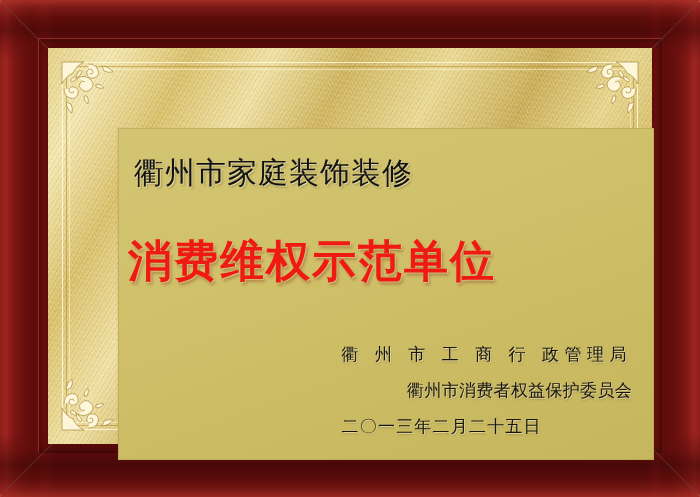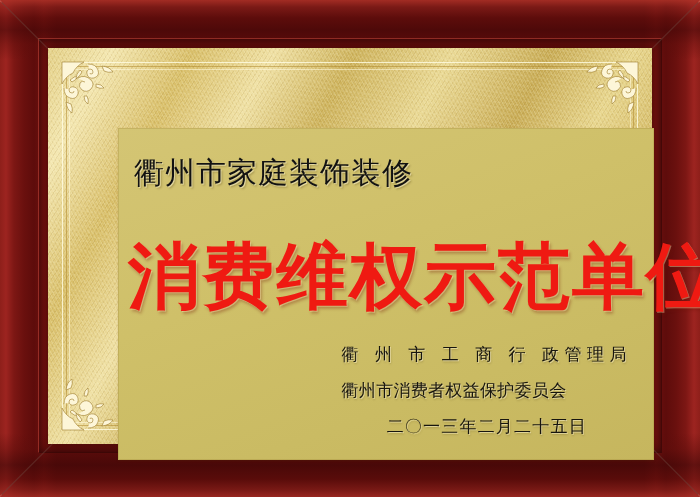--- a/index.html
+++ b/index.html
@@ -98,35 +98,36 @@
 
   
   #title-line{
     position:absolute;left:16px;top:30px;z-index:9;
     font-size:30px;line-height:1;color:#121212;
     letter-spacing:1px;white-space:nowrap;
     text-shadow:1px 1px 0 rgba(255,248,210,.55), 2px 2px 2px rgba(70,50,8,.28);
   }
   #main-award{
     position:absolute;left:10px;top:112px;width:520px;z-index:9;text-align:left;
-    font-size:72px;line-height:1;color:#ef1a12;
+    font-size:44px;line-height:1;color:#ef1a12;
     letter-spacing:2px;white-space:nowrap;font-weight:600;
     text-shadow:1px 1px 0 rgba(255,235,180,.40), 2px 3px 3px rgba(110,20,8,.30);
+    font-family:Liberation Serif, serif;
   }
   #signature-block{
     position:absolute;right:22px;top:218px;z-index:9;text-align:left;
   }
   .sig-line{
     font-size:17px;line-height:1;color:#17150f;white-space:nowrap;
     margin-bottom:19px;
     text-shadow:1px 1px 0 rgba(255,248,210,.50), 1px 2px 2px rgba(70,50,8,.25);
   }
   .sig-line.issuer{letter-spacing:5.5px;}
-  .sig-line.committee{letter-spacing:.3px;}
-  .sig-line.date{letter-spacing:1.2px;margin-bottom:2px;text-align:center;}
+  .sig-line.committee{letter-spacing:.3px;text-align:right;}
+  .sig-line.date{letter-spacing:1.2px;margin-bottom:2px;}
 </style>
 </head>
 <body>
 
 <div id="plaque">
 
   <div class="mitre tl"></div>
   <div class="mitre tr"></div>
   <div class="mitre bl"></div>
   <div class="mitre br"></div>

